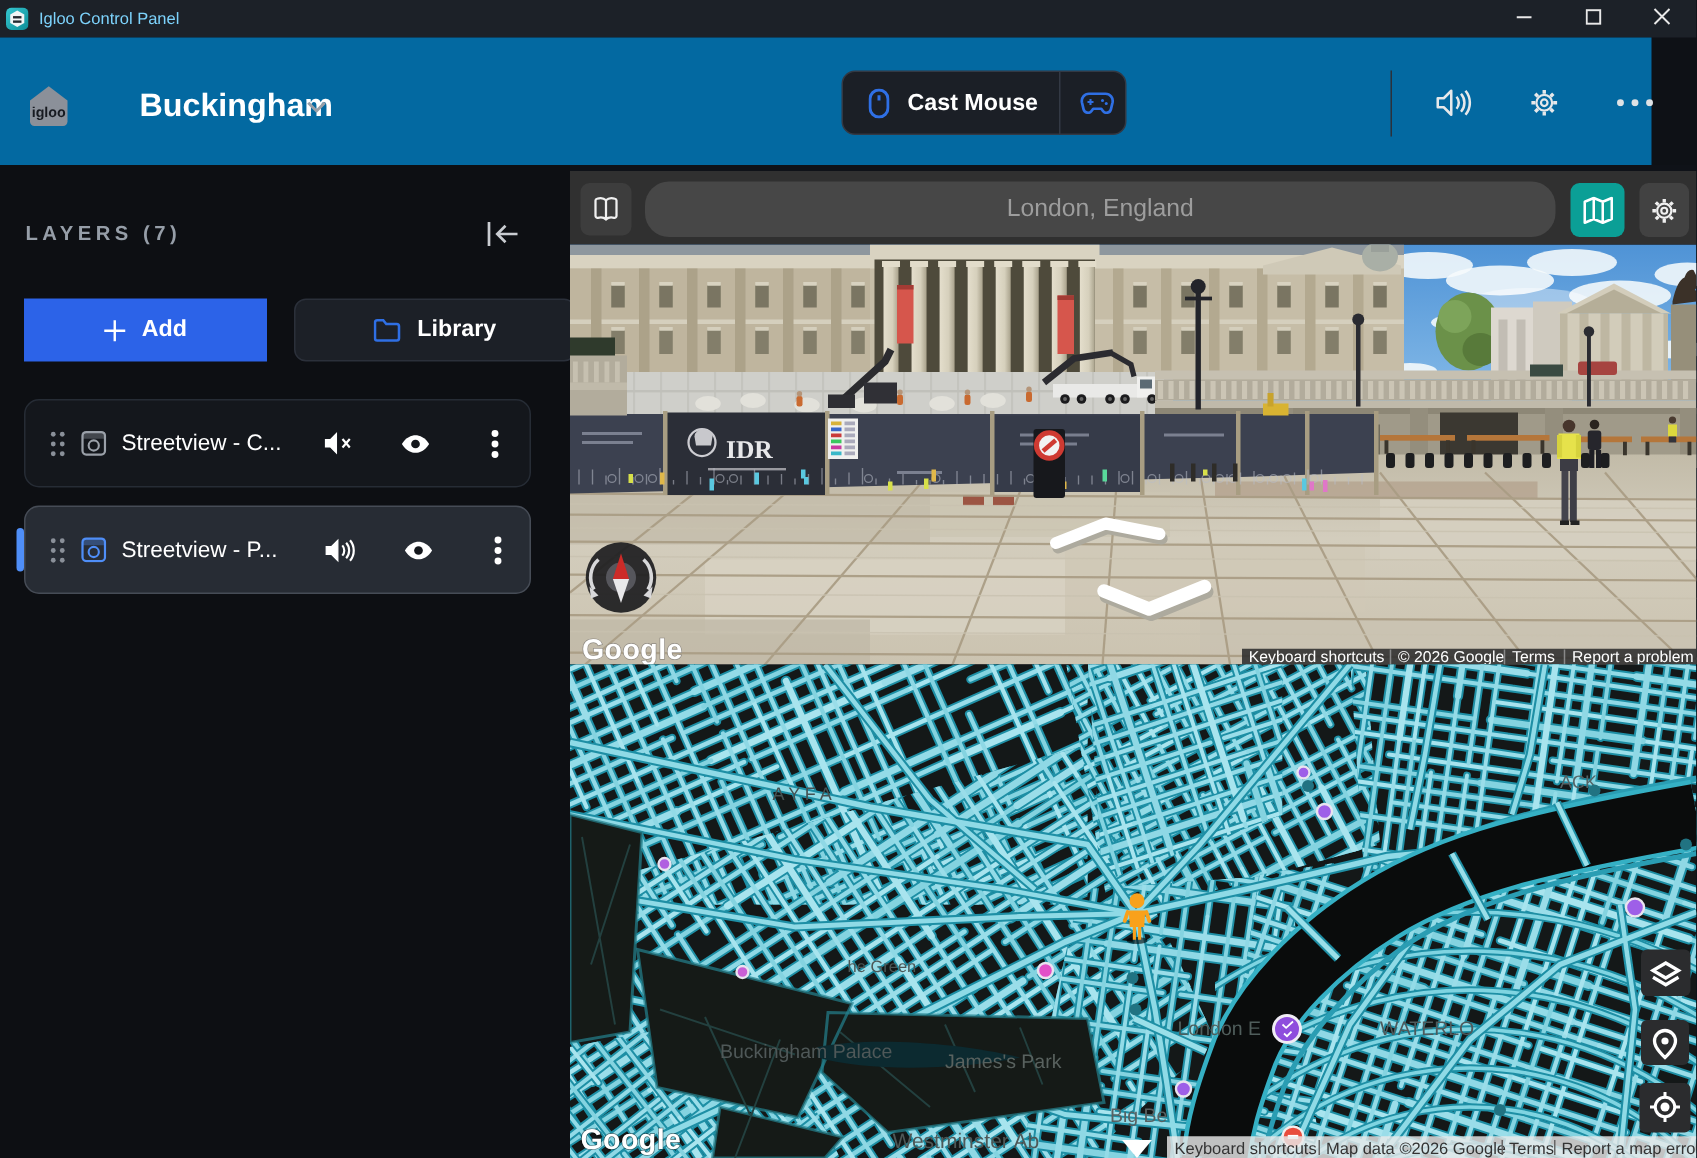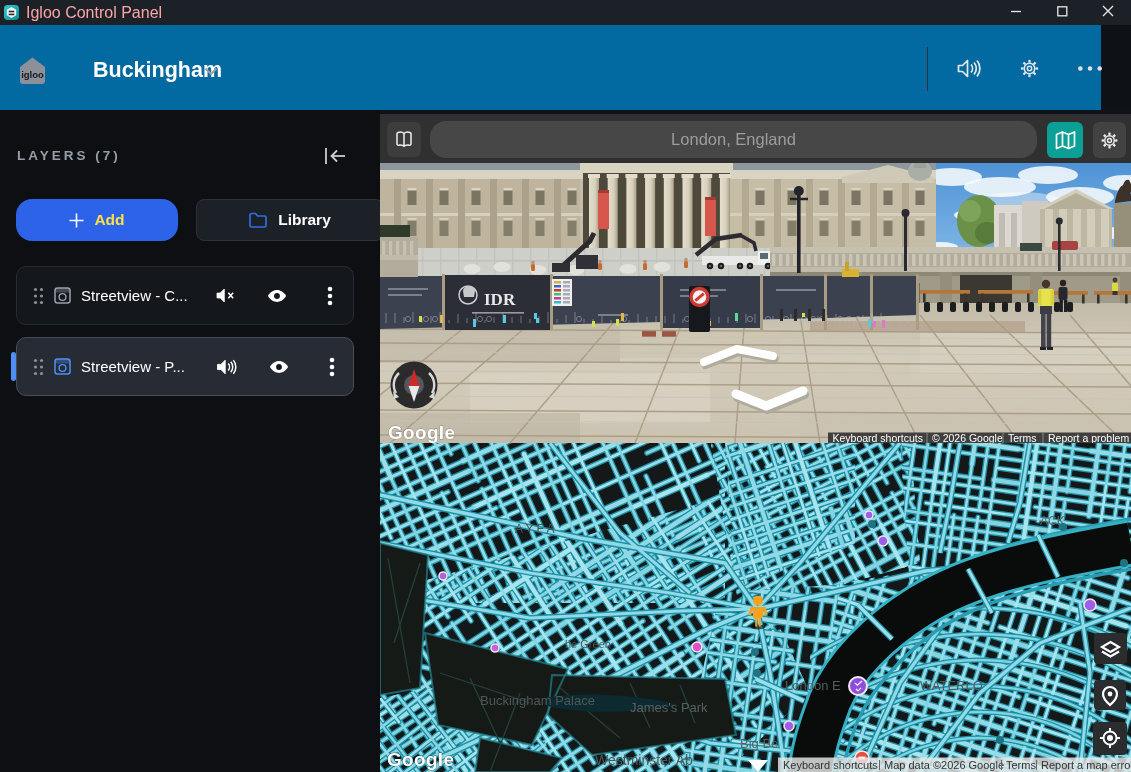--- a/index.html
+++ b/index.html
@@ -1,33 +1,33 @@
 <!DOCTYPE html>
 <html><head><meta charset="utf-8"><style>
 *{margin:0;padding:0;box-sizing:border-box}
 body{width:1131px;height:772px;overflow:hidden;background:#0e1116;font-family:"Liberation Sans",sans-serif;position:relative}
 .titlebar{position:absolute;left:0;top:0;width:1131px;height:25px;background:#1c2128;display:flex;align-items:center}
 .titlebar .appicon{margin-left:4px;width:15px;height:15px}
-.titlebar .t{color:#fca5a5;font-size:16px;margin-left:7px}
+.titlebar .t{color:#7dd3fc;font-size:11px;margin-left:7px}
 .winbtns{position:absolute;right:0;top:0;height:25px;display:flex;align-items:center;color:#e8e8e8}
 .winbtns span{width:46px;text-align:center;font-size:13px}
 .header{position:absolute;left:0;top:25px;width:1101px;height:85px;background:#0369a1}
 .iglogo{position:absolute;left:16px;top:29px}
 .appname{position:absolute;left:93px;top:33px;color:#fff;font-size:21.5px;font-weight:bold;letter-spacing:0px}
 .chev{position:absolute;left:204px;top:42px}
 .grpbtn{position:absolute;top:22px;height:43px;background:#1b1f26;border:1px solid #333944;border-radius:9px;display:flex;align-items:center;color:#fff;font-size:15.5px;font-weight:bold}
 .castgrp{left:561px;width:190px}
 .castgrp .vd{width:1px;height:42px;background:#333944;margin-left:14px}
 .lpad{left:766px;width:126px}
 .hdiv2{position:absolute;left:927px;top:22px;width:1px;height:44px;background:#2b313b}
 .hicon{position:absolute;top:33px}
 .sidebar{position:absolute;left:0;top:110px;width:380px;height:662px;background:#0d0f13}
 .layhead{position:absolute;left:17px;top:38px;color:#969ea8;font-size:13.5px;font-weight:bold;letter-spacing:3px}
 .collapse{position:absolute;left:324px;top:36px}
-.addbtn{position:absolute;left:16px;top:89px;width:162px;height:42px;background:#2c63e8;border-radius:16px;display:flex;align-items:center;justify-content:center;color:#fde047;font-size:15.5px;font-weight:bold}
+.addbtn{position:absolute;left:16px;top:89px;width:162px;height:42px;background:#2c63e8;border-radius:0;display:flex;align-items:center;justify-content:center;color:#ffffff;font-size:15.5px;font-weight:bold}
 .libbtn{position:absolute;left:196px;top:89px;width:188px;height:42px;background:#1c2027;border:1px solid #2b303a;border-radius:8px;display:flex;align-items:center;justify-content:center;color:#fff;font-size:15.5px;font-weight:bold}
 .card{position:absolute;left:16px;width:338px;height:59px;border-radius:10px;display:flex;align-items:center}
 .card1{top:156px;background:#14171c;border:1px solid #262c35}
 .card2{top:227px;background:#272c34;border:1px solid #464c56}
 .cardsel{position:absolute;left:11px;top:242px;width:5px;height:29px;border-radius:3px;background:#4f8ef7}
 .ctext{color:#fff;font-size:15px;margin-left:10px;width:134px;white-space:nowrap}
 .rpanel{position:absolute;left:380px;top:110px;width:751px;height:662px;background:#0f1218}
 .toolbar{position:absolute;left:380px;top:114px;width:751px;height:49px;background:#303030}
 .bookbtn{position:absolute;left:387px;top:122px;width:34px;height:35px;background:#3d3d3d;border-radius:6px;display:flex;align-items:center;justify-content:center}
 .search{position:absolute;left:430px;top:121px;width:607px;height:37px;background:#474747;border-radius:16px;color:#9d9d9d;font-size:16.5px;display:flex;align-items:center;justify-content:center}
@@ -64,20 +64,34 @@
 </div>
 <div class="header">
  <svg class="iglogo" width="33" height="33" viewBox="0 0 33 33">
       <path d="M4,13 L16.5,3.5 L29,13 V27 a3,3 0 0 1 -3,3 H7 a3,3 0 0 1 -3,-3 Z" fill="#8b9099"></path>
       <text x="16.5" y="24" text-anchor="middle" font-size="9.5" font-weight="bold" fill="#171a20" font-family="Liberation Sans,sans-serif">igloo</text>
     </svg>
  <span class="appname">Buckingham</span>
  <svg class="chev" width="14" height="9" viewBox="0 0 14 9">
       <path d="M1.5,1.5 L7,7 L12.5,1.5" fill="none" stroke="#9aa0a8" stroke-width="2"></path>
     </svg>
+ <div class="grpbtn castgrp">
+   <svg style="margin-left:17px" width="14" height="20" viewBox="0 0 14 20">
+        <rect x="1" y="1" width="12" height="18" rx="6" fill="none" stroke="#2f6fe4" stroke-width="2"></rect>
+        <line x1="7" y1="4.5" x2="7" y2="8" stroke="#2f6fe4" stroke-width="2"></line>
+      </svg>
+   <span style="margin-left:12px">Cast Mouse</span>
+   <span class="vd"></span>
+   <svg style="margin-left:13px" width="23" height="15" viewBox="0 0 23 15">
+        <path d="M6,1.5 h11 a4.8,4.8 0 0 1 4.7,5.8 l-1.1,4.6 a3,3 0 0 1 -5.3,1.1 l-1.1,-1.5 h-5.4 l-1.1,1.5 a3,3 0 0 1 -5.3,-1.1 l-1.1,-4.6 A4.8,4.8 0 0 1 6,1.5 Z" fill="none" stroke="#2f6fe4" stroke-width="1.8" stroke-linejoin="round"></path>
+        <path d="M7,5 v4 M5,7 h4" stroke="#2f6fe4" stroke-width="1.4"></path>
+        <circle cx="15" cy="6" r="1" fill="#2f6fe4"></circle>
+        <circle cx="17.5" cy="8" r="1" fill="#2f6fe4"></circle>
+      </svg>
+ </div>
  <div class="hdiv2"></div>
  <svg class="hicon" style="left:957px" width="25" height="21" viewBox="0 0 25 21">
       <g fill="none" stroke="#e6e8ea" stroke-width="1.7">
         <path d="M1.5,7.5 h4 l5,-5 v16 l-5,-5 h-4 Z" stroke-linejoin="round"></path>
         <path d="M14,6.5 a6,6 0 0 1 0,8"></path>
         <path d="M17,4.5 a9,9 0 0 1 0,12"></path>
         <path d="M20,2.5 a12.5,12.5 0 0 1 0,16"></path>
       </g>
     </svg>
  <svg class="hicon" style="left:1019px" width="21" height="21" viewBox="0 0 24 24">

